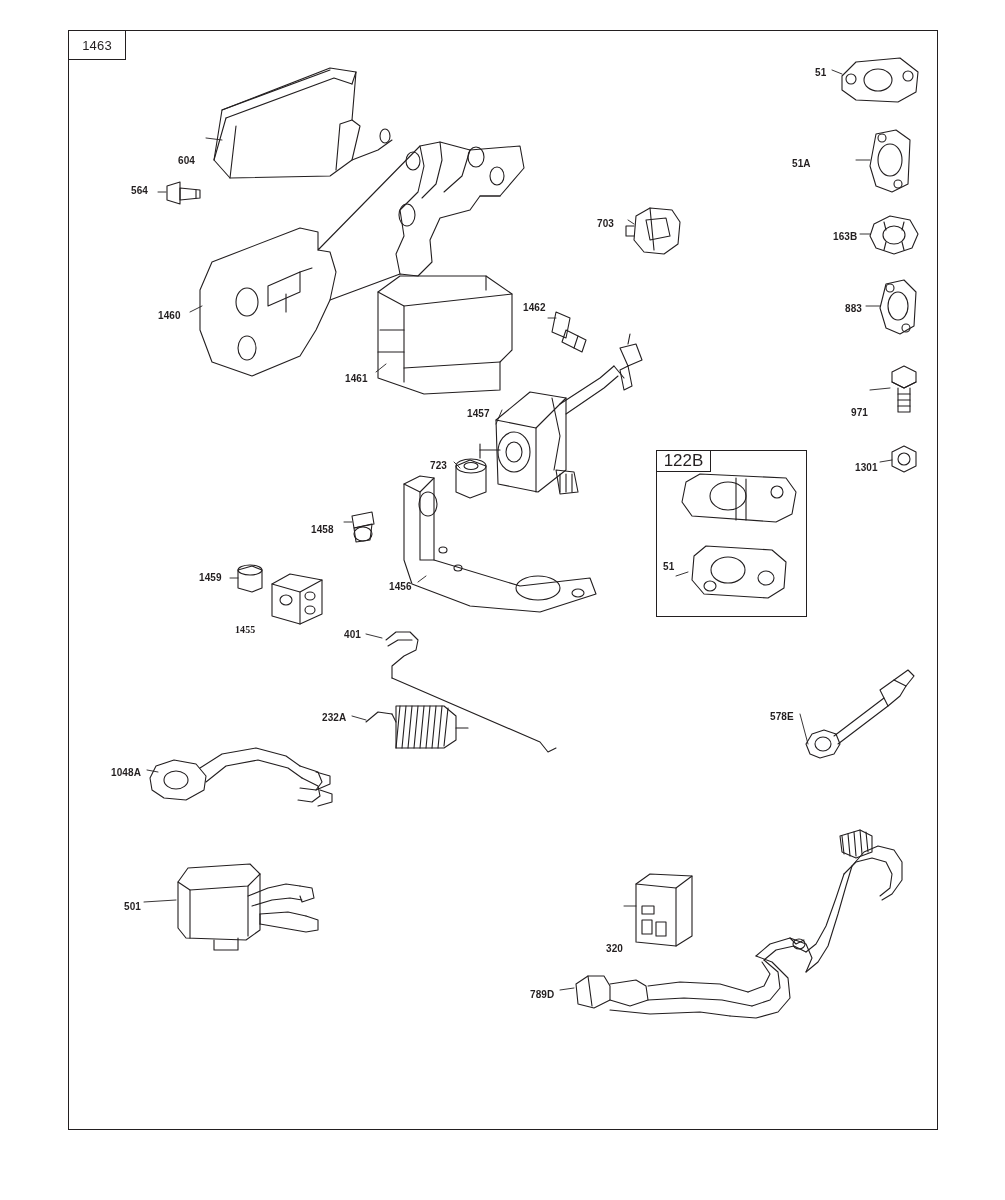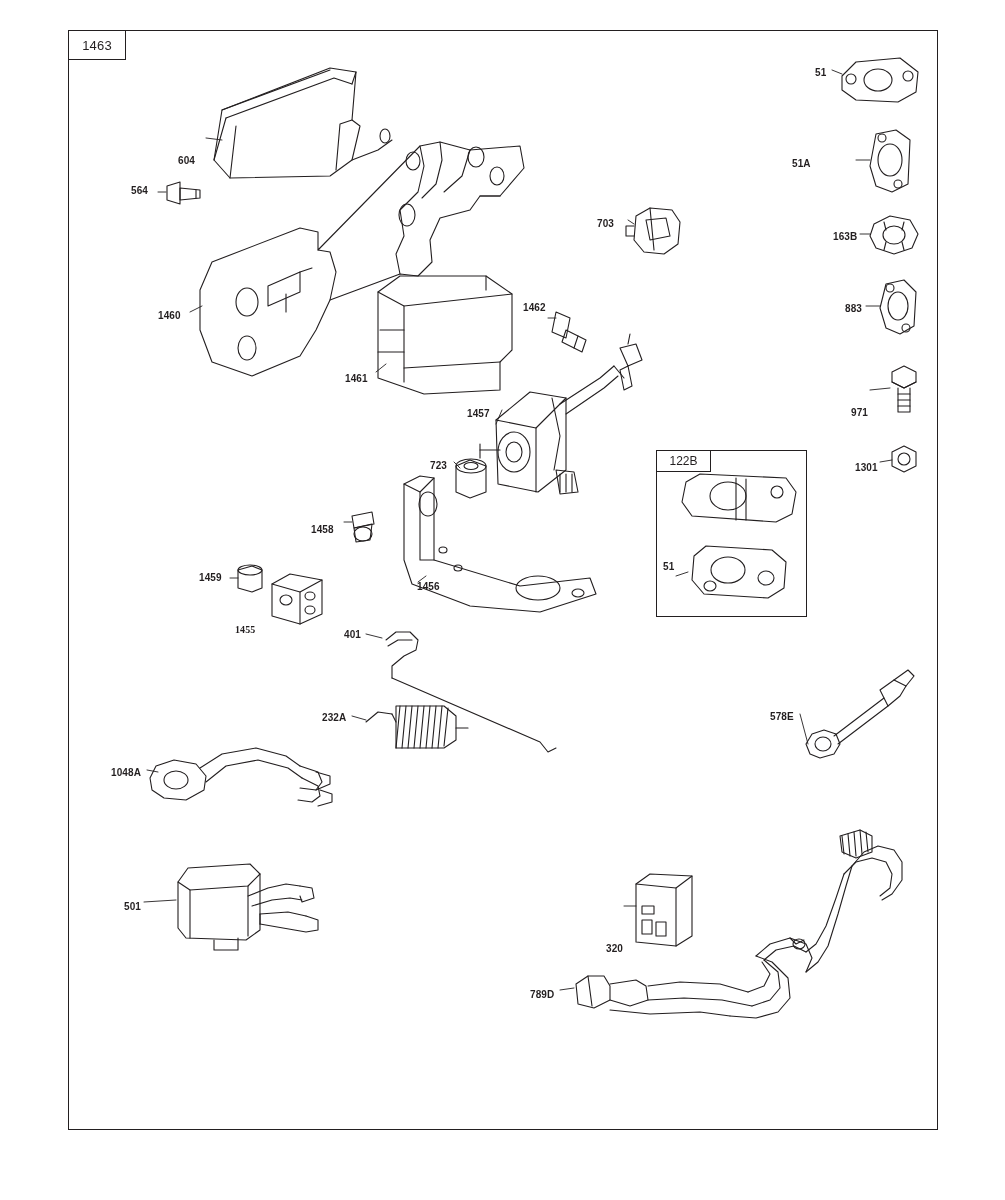--- a/index.html
+++ b/index.html
@@ -60,21 +60,21 @@
     left: 656px;
     top: 450px;
     width: 55px;
     height: 22px;
     border: 1px solid #231f20;
     box-sizing: border-box;
     background: #ffffff;
     display: flex;
     align-items: center;
     justify-content: center;
-    font-size: 12px;
+    font-size: 17px;
     color: #231f20;
   }
   .label {
     position: absolute;
     font-size: 10px;
     color: #231f20;
     white-space: nowrap;
     font-weight: bold;
     letter-spacing: 0.1px;
   }
@@ -384,21 +384,21 @@
   <div class="label" style="left:178px; top:148px;margin-top:7px;">604</div>
   <div class="label" style="left:131px; top:185px;">564</div>
   <div class="label" style="left:158px; top:310px;">1460</div>
   <div class="label" style="left:345px; top:373px;">1461</div>
   <div class="label" style="left:523px; top:302px;">1462</div>
   <div class="label" style="left:467px; top:408px;">1457</div>
   <div class="label" style="left:430px; top:460px;">723</div>
   <div class="label" style="left:311px; top:524px;">1458</div>
   <div class="label" style="left:199px; top:572px;">1459</div>
   <div class="label" style="left:235px; top:624px;font-family:Liberation Serif, serif;">1455</div>
-  <div class="label" style="left:389px; top:581px;margin-left:28px;">1456</div>
+  <div class="label" style="left:389px; top:581px;">1456</div>
   <div class="label" style="left:344px; top:629px;">401</div>
   <div class="label" style="left:322px; top:712px;">232A</div>
   <div class="label" style="left:111px; top:767px;">1048A</div>
   <div class="label" style="left:124px; top:901px;">501</div>
   <div class="label" style="left:597px; top:218px;text-align:center;">703</div>
   <div class="label" style="left:815px; top:67px;">51</div>
   <div class="label" style="left:792px; top:158px;">51A</div>
   <div class="label" style="left:833px; top:231px;">163B</div>
   <div class="label" style="left:845px; top:303px;">883</div>
   <div class="label" style="left:851px; top:387px;margin-top:20px;">971</div>

